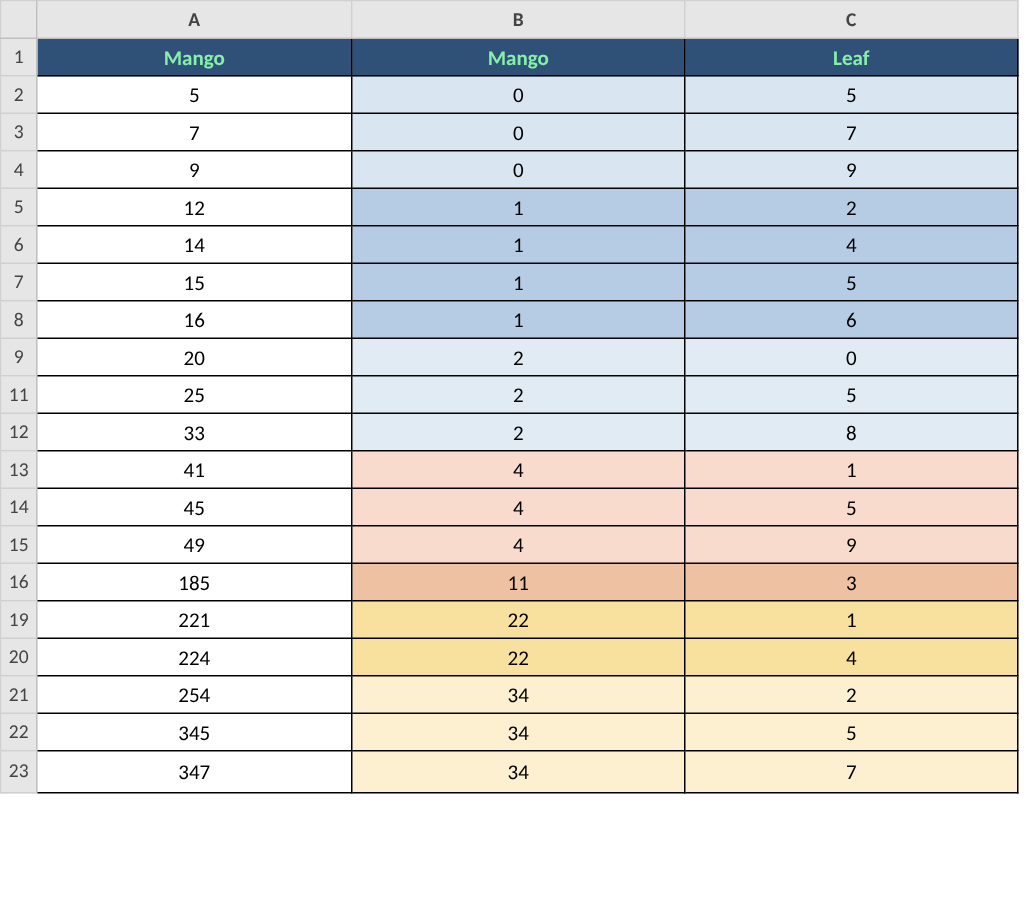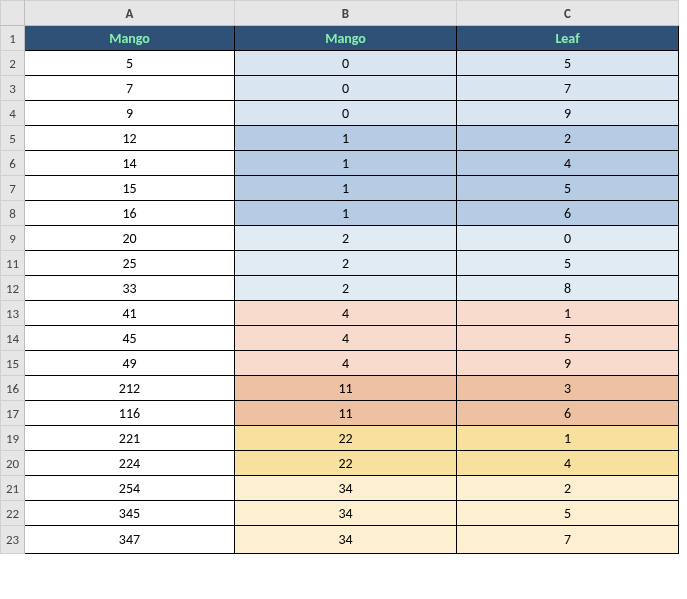--- a/index.html
+++ b/index.html
@@ -171,29 +171,23 @@
         <td class="data-cell" style="background: rgb(248, 219, 204);">5</td>
       </tr>
       <tr>
         <td class="row-header">15</td>
         <td class="data-cell a-col">49</td>
         <td class="data-cell" style="background: rgb(248, 219, 204);">4</td>
         <td class="data-cell" style="background: rgb(248, 219, 204);">9</td>
       </tr>
       <tr>
         <td class="row-header">16</td>
-        <td class="data-cell a-col">212</td>
+        <td class="data-cell a-col">185</td>
         <td class="data-cell" style="background: rgb(238, 193, 162);">11</td>
         <td class="data-cell" style="background: rgb(238, 193, 162);">3</td>
-      </tr>
-      <tr>
-        <td class="row-header">17</td>
-        <td class="data-cell a-col">116</td>
-        <td class="data-cell" style="background: rgb(238, 193, 162);">11</td>
-        <td class="data-cell" style="background: rgb(238, 193, 162);">6</td>
       </tr>
       <tr>
         <td class="row-header">19</td>
         <td class="data-cell a-col">221</td>
         <td class="data-cell" style="background: rgb(248, 225, 159);">22</td>
         <td class="data-cell" style="background: rgb(248, 225, 159);">1</td>
       </tr>
       <tr>
         <td class="row-header">20</td>
         <td class="data-cell a-col">224</td>

